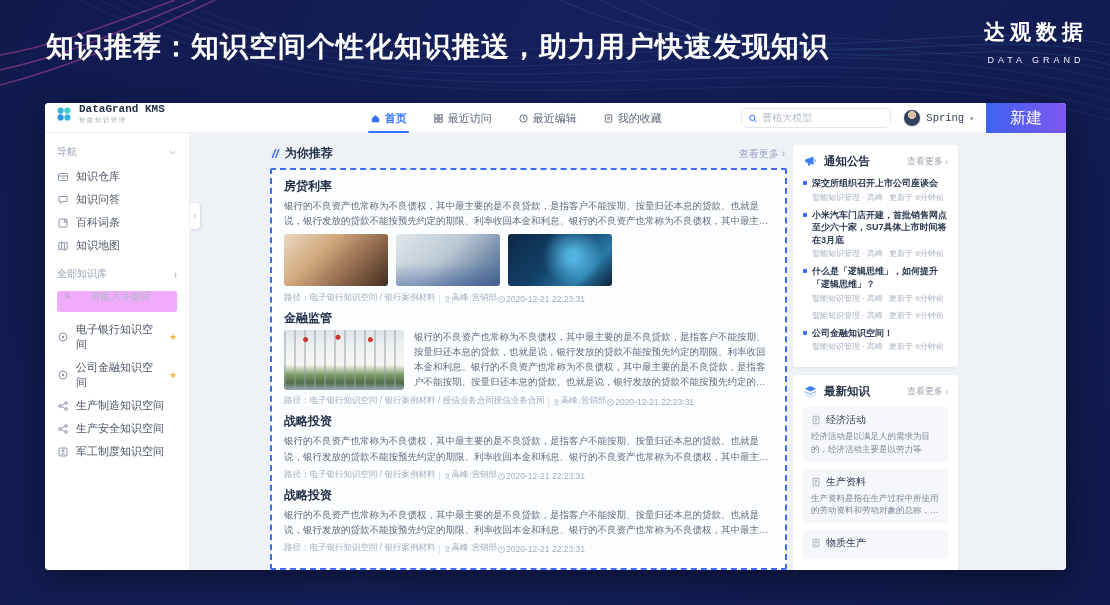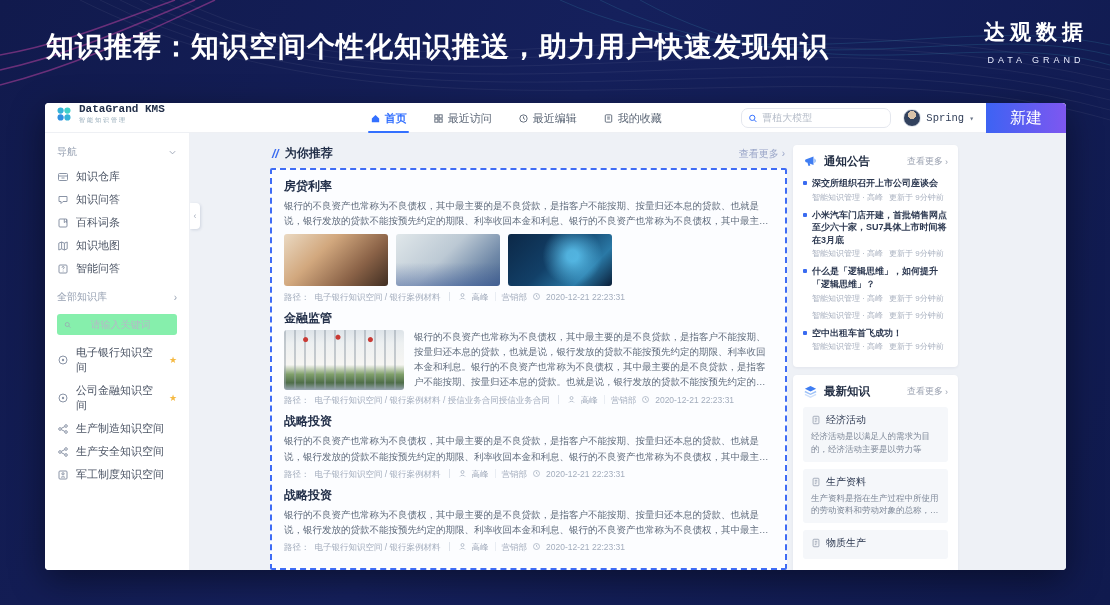--- a/index.html
+++ b/index.html
@@ -50,21 +50,21 @@
   .app-body { display:flex; height:437px; overflow:hidden; }
 
   
   .sidebar { width:145px; background:#fff; border-right:1px solid #eef0f4;
              padding:10px 12px; flex-shrink:0; }
   .sb-row { display:flex; align-items:center; gap:7px; padding:4px 0; font-size:11px;
             color:#4c5565; cursor:pointer; }
   .sb-head { display:flex; align-items:center; justify-content:space-between;
              font-size:10px; color:#98a2b3; padding:2px 0 6px; cursor:pointer; }
   .sb-head.allkb { padding:10px 0 6px; }
-  .sb-search { display:flex; align-items:center; gap:19px; background:#86efac; border-radius:3px;
+  .sb-search { display:flex; align-items:flex-start; gap:19px; background:#f0abfc; border-radius:3px;
                height:21px; padding:0 7px; margin:4px 0 6px; }
   .sb-search input { border:none; outline:none; background:transparent; width:100%;
                      font-size:10px; color:#5a6575; font-family:inherit; }
   .sb-search input::placeholder { color:#b3bac6; }
   .space-star { color:#f5b942; font-size:9px; margin-left:2px; }
   .sb-ic { flex-shrink:0; }
 
   
   .main { flex:1; background:#eef1f6; position:relative; display:flex; overflow:hidden; }
   .collapse-handle { position:absolute; left:0; top:70px; width:10px; height:26px; background:#fff;
@@ -94,21 +94,21 @@
                    linear-gradient(135deg,#0c2847 0%,#124068 45%,#2a79a6 75%,#0a1e38 100%); }
   .a1-row { display:flex; gap:10px; }
   .img-gov { width:120px; height:60px; border-radius:3px; flex-shrink:0; cursor:pointer;
              background:
                radial-gradient(circle at 18% 16%,#c93a34 0 2px,rgba(0,0,0,0) 3px),
                radial-gradient(circle at 45% 12%,#c93a34 0 2px,rgba(0,0,0,0) 3px),
                radial-gradient(circle at 72% 16%,#c93a34 0 2px,rgba(0,0,0,0) 3px),
                repeating-linear-gradient(90deg,rgba(150,160,170,.5) 0 2px,rgba(0,0,0,0) 2px 10px),
                linear-gradient(180deg,#dde3e8 0%,#edf0f1 22%,#f6f5f2 58%,#7f9f6a 74%,#4f6e49 88%,#9aa8b5 100%); }
   .a1-row .a-body { flex:1; }
-  .a-meta { display:flex; align-items:flex-start; gap:5px; font-size:8.5px; color:#a3adbd;
+  .a-meta { display:flex; align-items:flex-end; font-size:8.5px; color:#a3adbd;
             margin-top:5px; white-space:nowrap; overflow:hidden; }
   .m-div { width:1px; height:9px; background:#dde2ea; margin:0 3px; }
   .m-div.light { background:#e9edf3; margin:0 1px; }
 
   
   .right-col { width:165px; margin-left:6px; padding-top:12px; flex-shrink:0; }
   .card { background:#fff; border-radius:4px; padding:9px 10px; margin-bottom:8px;
           box-shadow:0 1px 3px rgba(30,40,90,.06); }
   .card-head { display:flex; align-items:center; gap:6px; margin-bottom:8px; }
   .card-title { font-size:11.5px; font-weight:700; color:#222e44; }
@@ -256,28 +256,20 @@
             </svg>
           <span>百科词条</span>
         </div>
         <div class="sb-row">
           <svg class="sb-ic" width="12" height="12" viewBox="0 0 12 12" fill="none" stroke="#8a94a6">
               <path d="M1.8 3.2 4.6 2l2.8 1.2L10.2 2v6.8L7.4 10 4.6 8.8 1.8 10z"></path>
               <path d="M4.6 2v6.8M7.4 3.2V10"></path>
             </svg>
           <span>知识地图</span>
         </div>
-        <div class="sb-row">
-          <svg class="sb-ic" width="12" height="12" viewBox="0 0 12 12" fill="none" stroke="#8a94a6">
-              <rect x="2" y="2" width="8" height="8" rx="1"></rect>
-              <path d="M5 4.7c0-.8.5-1.2 1.1-1.2s1.1.4 1.1 1c0 .9-1.1.9-1.1 1.8"></path>
-              <circle cx="6.1" cy="8" r=".5" fill="#8a94a6" stroke="none"></circle>
-            </svg>
-          <span>智能问答</span>
-        </div>
 
         <div class="sb-head allkb">
           <span>全部知识库</span>
           <span>›</span>
         </div>
 
         <div class="sb-search">
           <svg width="10" height="10" viewBox="0 0 12 12" fill="none" stroke="#9aa3b2" stroke-width="1.2">
               <circle cx="5.2" cy="5.2" r="3.2"></circle>
               <path d="m7.7 7.7 2.5 2.5"></path>
@@ -492,21 +484,21 @@
             </div>
             <div class="notice-item">
               <div class="n-meta">
                   <span>智能知识管理 · 高峰</span>
                 <span>更新于 9分钟前</span>
                 </div>
             </div>
             <div class="notice-item">
               <div class="n-title-row">
                   <span class="n-bullet"></span>
-                <span class="n-title">空中出租车首飞成功！</span>
+                <span class="n-title">公司金融知识空间！</span>
                 </div>
               <div class="n-meta">
                   <span>智能知识管理 · 高峰</span>
                 <span>更新于 9分钟前</span>
                 </div>
             </div>
           </div>
 
           <div class="card">
             <div class="card-head">

